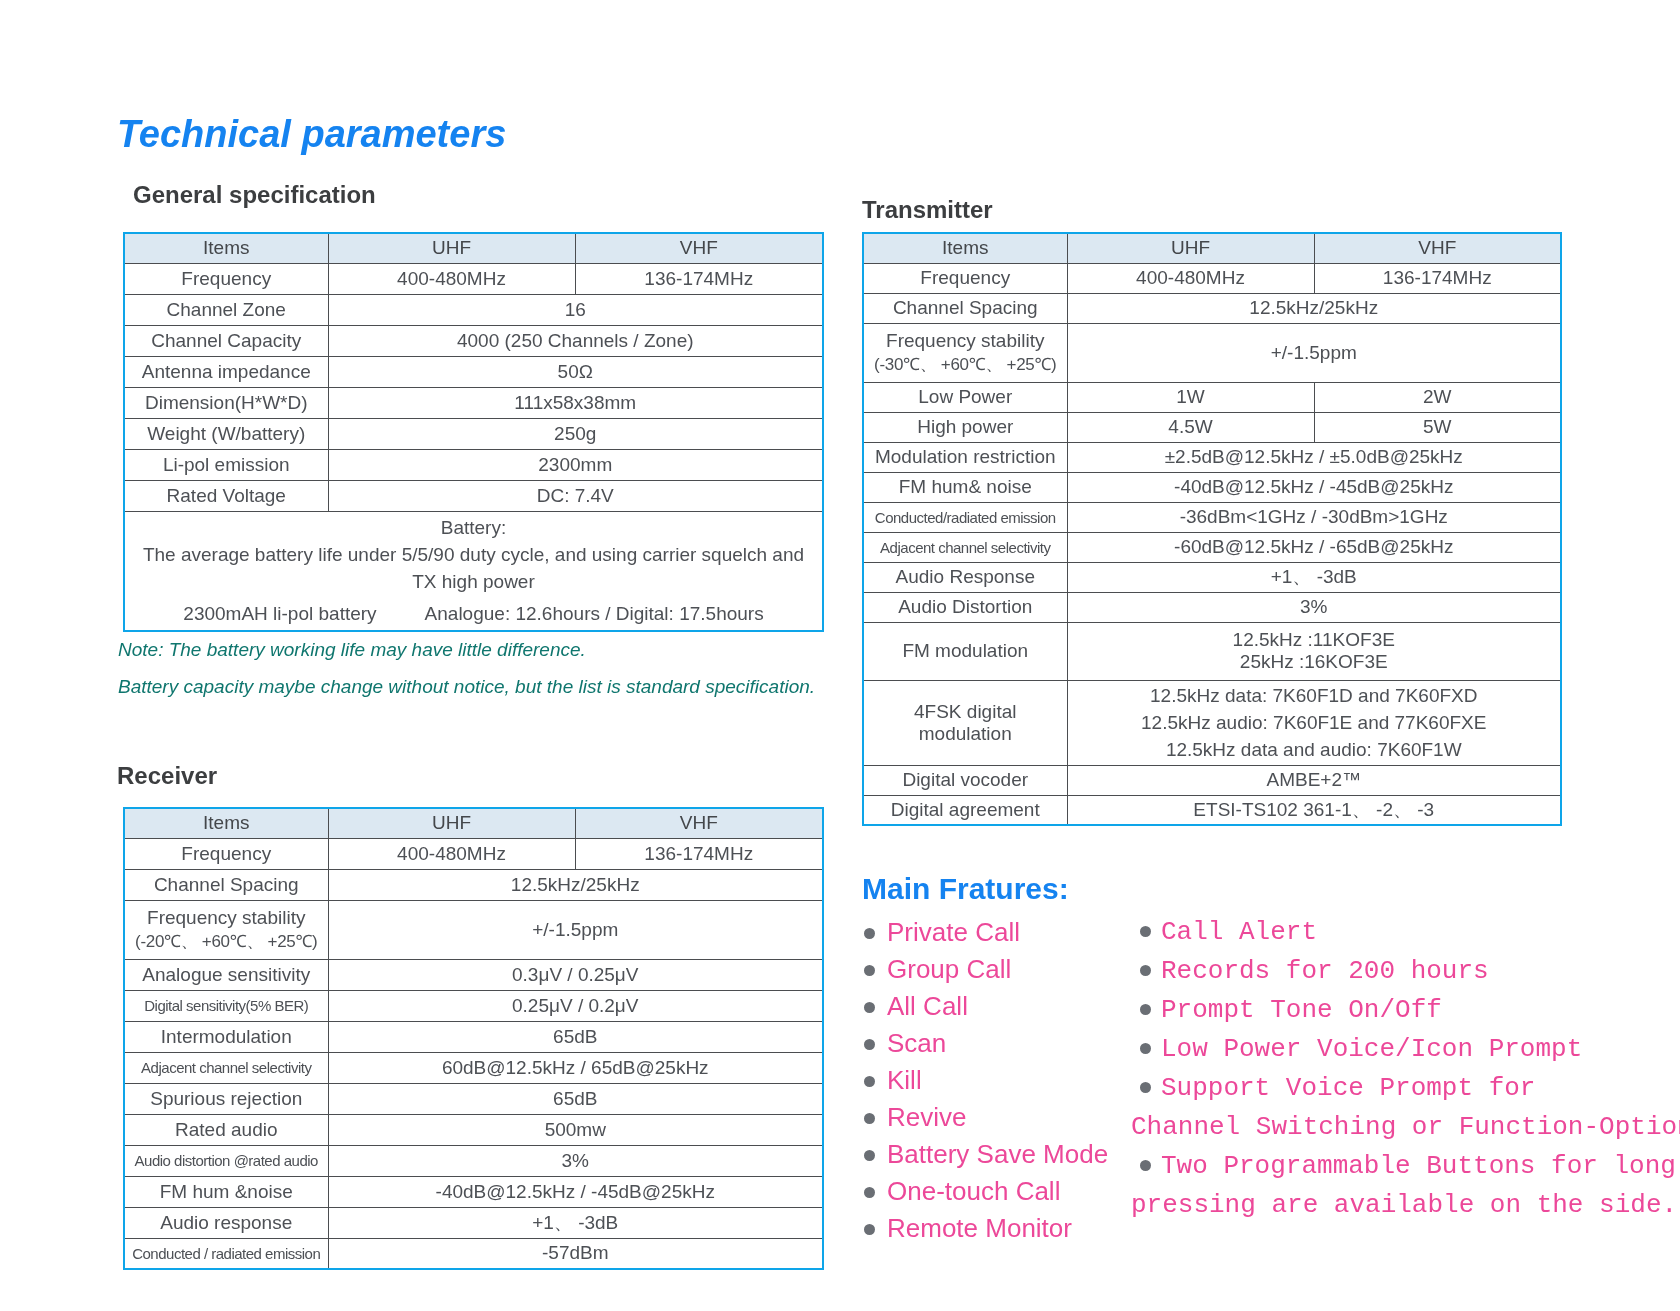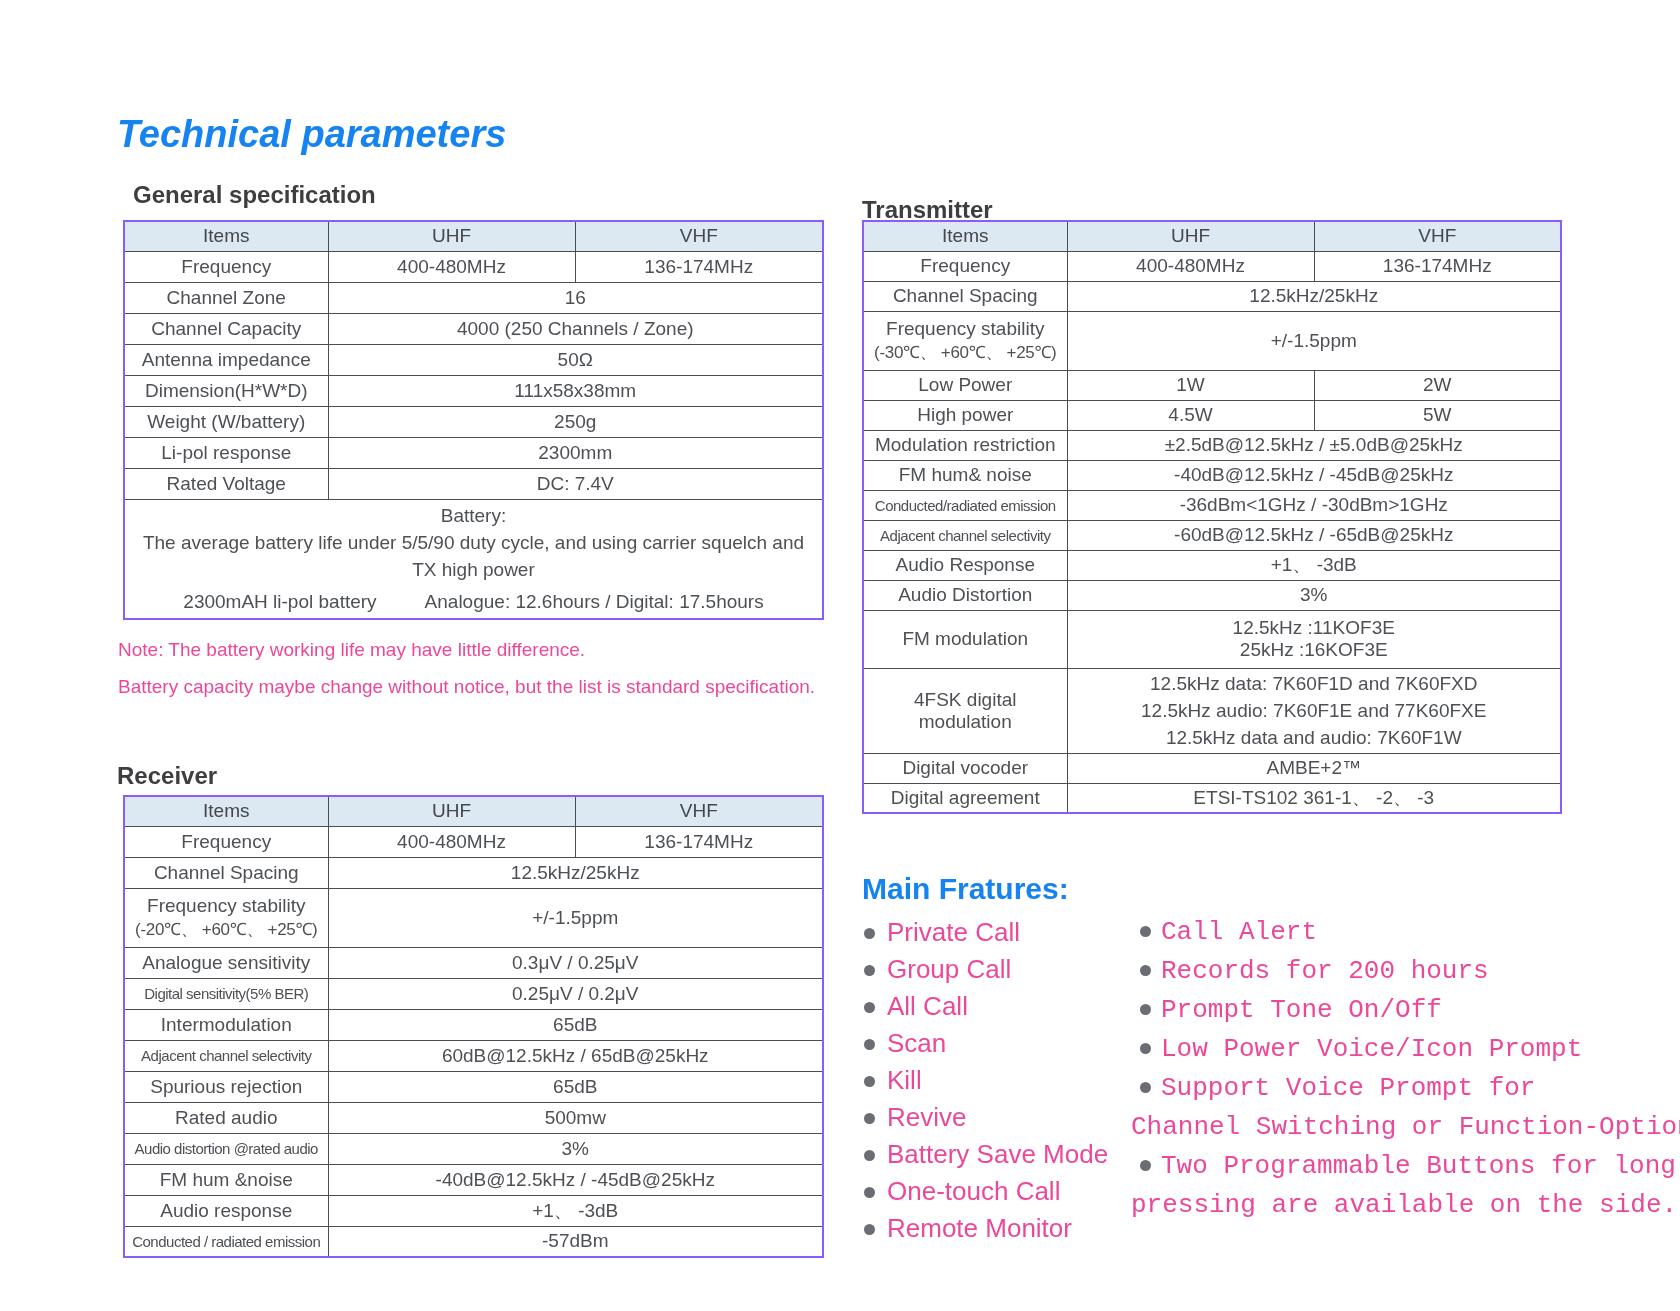--- a/index.html
+++ b/index.html
@@ -14,21 +14,22 @@
     left:117px;top:113px;
     font-size:38px;font-weight:bold;color:#1583f0;letter-spacing:0;font-style:italic;
   }
   .section-heading{
     font-size:24px;font-weight:bold;color:#3c3e40;
   }
   
   table.spec{
     border-collapse:collapse;table-layout:fixed;
     font-size:19px;color:#4d5055;
-    border:2px solid #8b5cf6;
+    border:2px solid #0ea5e9;
+    margin-top:12px;
   }
   table.spec td, table.spec th{
     border:1px solid #4b4d50;
     text-align:center;vertical-align:middle;
     padding:0 3px;overflow:hidden;
   }
   table.spec tr{height:31px;}
   table.tx tr{height:30px;}
   table.spec tr.hdr{height:30px;}
   table.spec th{
@@ -39,21 +40,21 @@
   tr.h-3l{height:85px !important;padding-left:36px;}
   tr.h-batt{height:120px !important;}
   td.lbl2div div.l2{font-size:17px;letter-spacing:-0.3px;}
   .sm{font-size:15px;letter-spacing:-0.5px;}
   td.battery{
     text-align:left;padding:8px 10px 8px 24px;line-height:27px;font-size:19px;
   }
   td.battery .gap{margin-left:48px;}
   td.battery .lastline{margin-top:5px;}
   
-  .notes{font-size:19px;line-height:37px;color:#ec4899;}
+  .notes{font-size:19px;line-height:37px;color:#0f766e;font-style:italic;}
   
   .features-heading{
     font-size:30px;font-weight:bold;color:#1583f0;
   }
   .feat-list{font-size:26px;color:#ec4899;}
   .fl-left{line-height:37px;}
   .fl-right{line-height:39px;font-family:Liberation Mono, monospace;}
   .feat{white-space:nowrap;}
   .feat .dot{
     display:inline-block;width:11px;height:11px;border-radius:50%;
@@ -102,21 +103,21 @@
         </tr>
     <tr>
           <td>Dimension(H*W*D)</td>
           <td colspan="2">111x58x38mm</td>
         </tr>
     <tr>
           <td>Weight (W/battery)</td>
           <td colspan="2">250g</td>
         </tr>
     <tr>
-          <td>Li-pol response</td>
+          <td>Li-pol emission</td>
           <td colspan="2">2300mm</td>
         </tr>
     <tr>
           <td>Rated Voltage</td>
           <td colspan="2">DC: 7.4V</td>
         </tr>
     <tr class="h-batt">
       <td colspan="3" class="battery">
         <div>Battery:</div>
         <div>The average battery life under 5/5/90 duty cycle, and using carrier squelch and</div>

